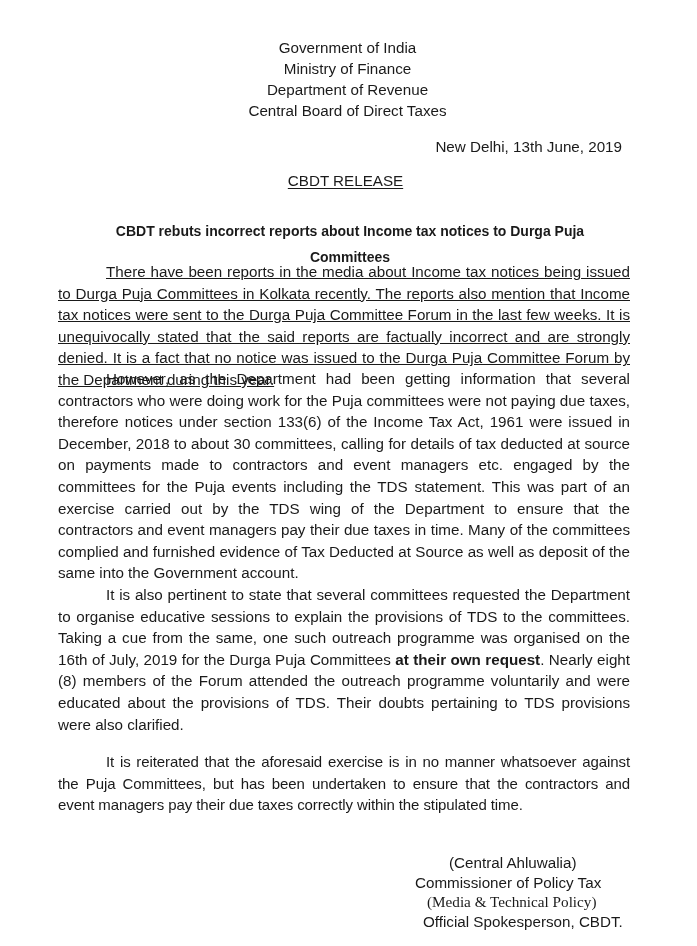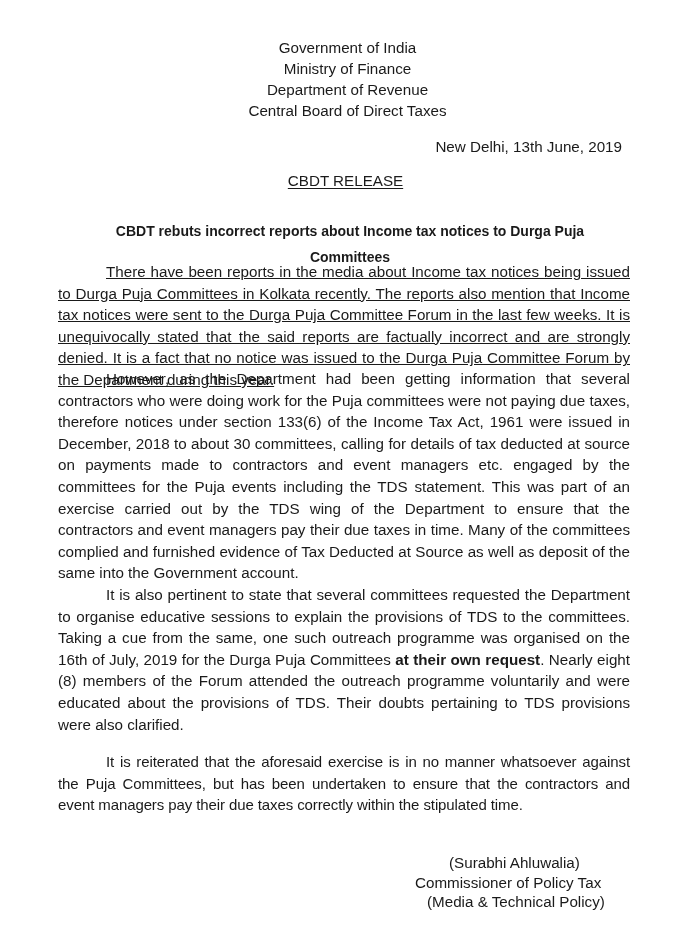--- a/index.html
+++ b/index.html
@@ -85,21 +85,21 @@
       position: absolute;
       top: 853px;
       left: 408px;
       width: 225px;
       font-size: 15.2px;
       line-height: 19.6px;
     }
     .signature div { white-space: nowrap; }
     .sig-name { padding-left: 41px; }
     .sig-title { padding-left: 7px; }
-    .sig-dept { padding-left: 19px; }
+    .sig-dept { padding-left: 19px; font-family: Liberation Serif, serif; }
     .sig-role { padding-left: 15px; }
   </style>
 </head>
 <body>
 
 <div class="page">
 
   <div class="header">
     <div>Government of India</div>
     <div>Ministry of Finance</div>
@@ -125,18 +125,19 @@
 
   <div class="body" id="p3">
     <p><span>It is also pertinent to state that several committees requested the Department to organise educative sessions to explain the provisions of TDS to the committees. Taking a cue from the same, one such outreach programme was organised on the 16th of July, 2019 for the Durga Puja Committees </span><b>at their own request</b><span>. Nearly eight (8) members of the Forum attended the outreach programme voluntarily and were educated about the provisions of TDS. Their doubts pertaining to TDS provisions were also clarified.</span></p>
   </div>
 
   <div class="body" id="p4">
     <p>It is reiterated that the aforesaid exercise is in no manner whatsoever against the Puja Committees, but has been undertaken to ensure that the contractors and event managers pay their due taxes correctly within the stipulated time.</p>
   </div>
 
   <div class="signature">
-    <div class="sig-name">(Surabhi Ahluwalia)</div>
+    <div class="sig-name">(Central Ahluwalia)</div>
     <div class="sig-title">Commissioner of Policy Tax</div>
     <div class="sig-dept">(Media &amp; Technical Policy)</div>
+    <div class="sig-role">Official Spokesperson, CBDT.</div>
   </div>
 
 </div>
 
 </body></html>

